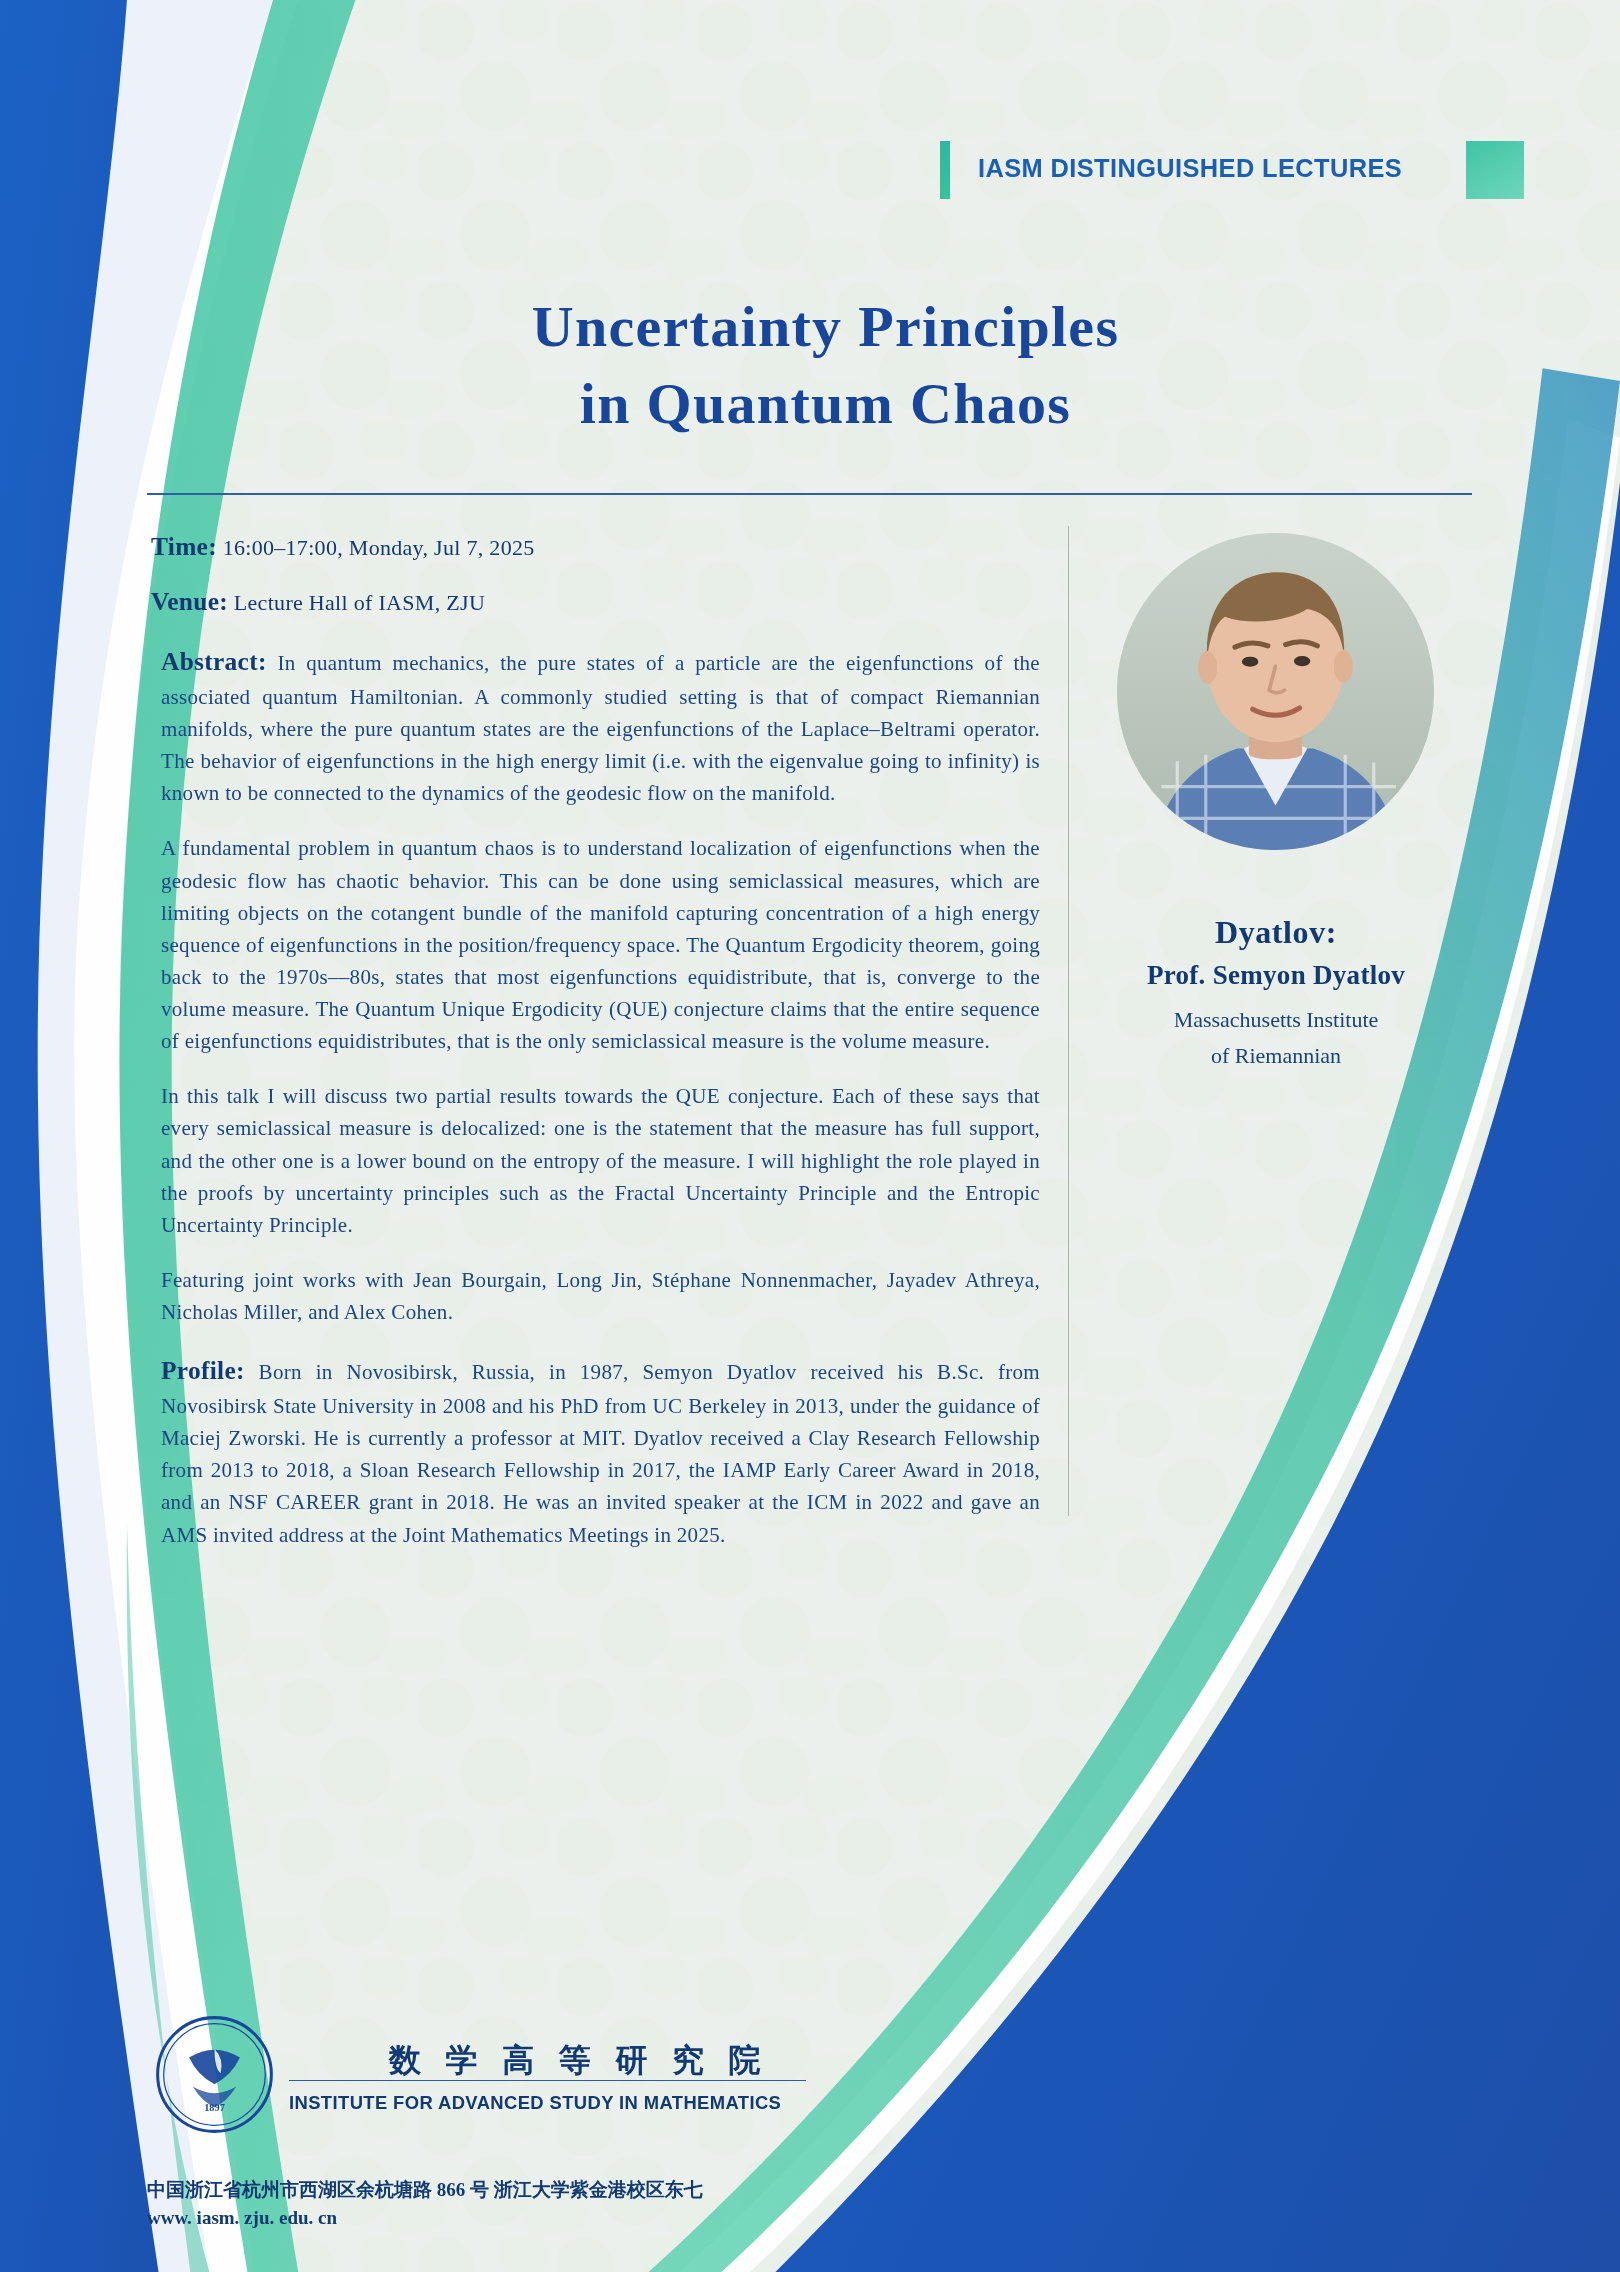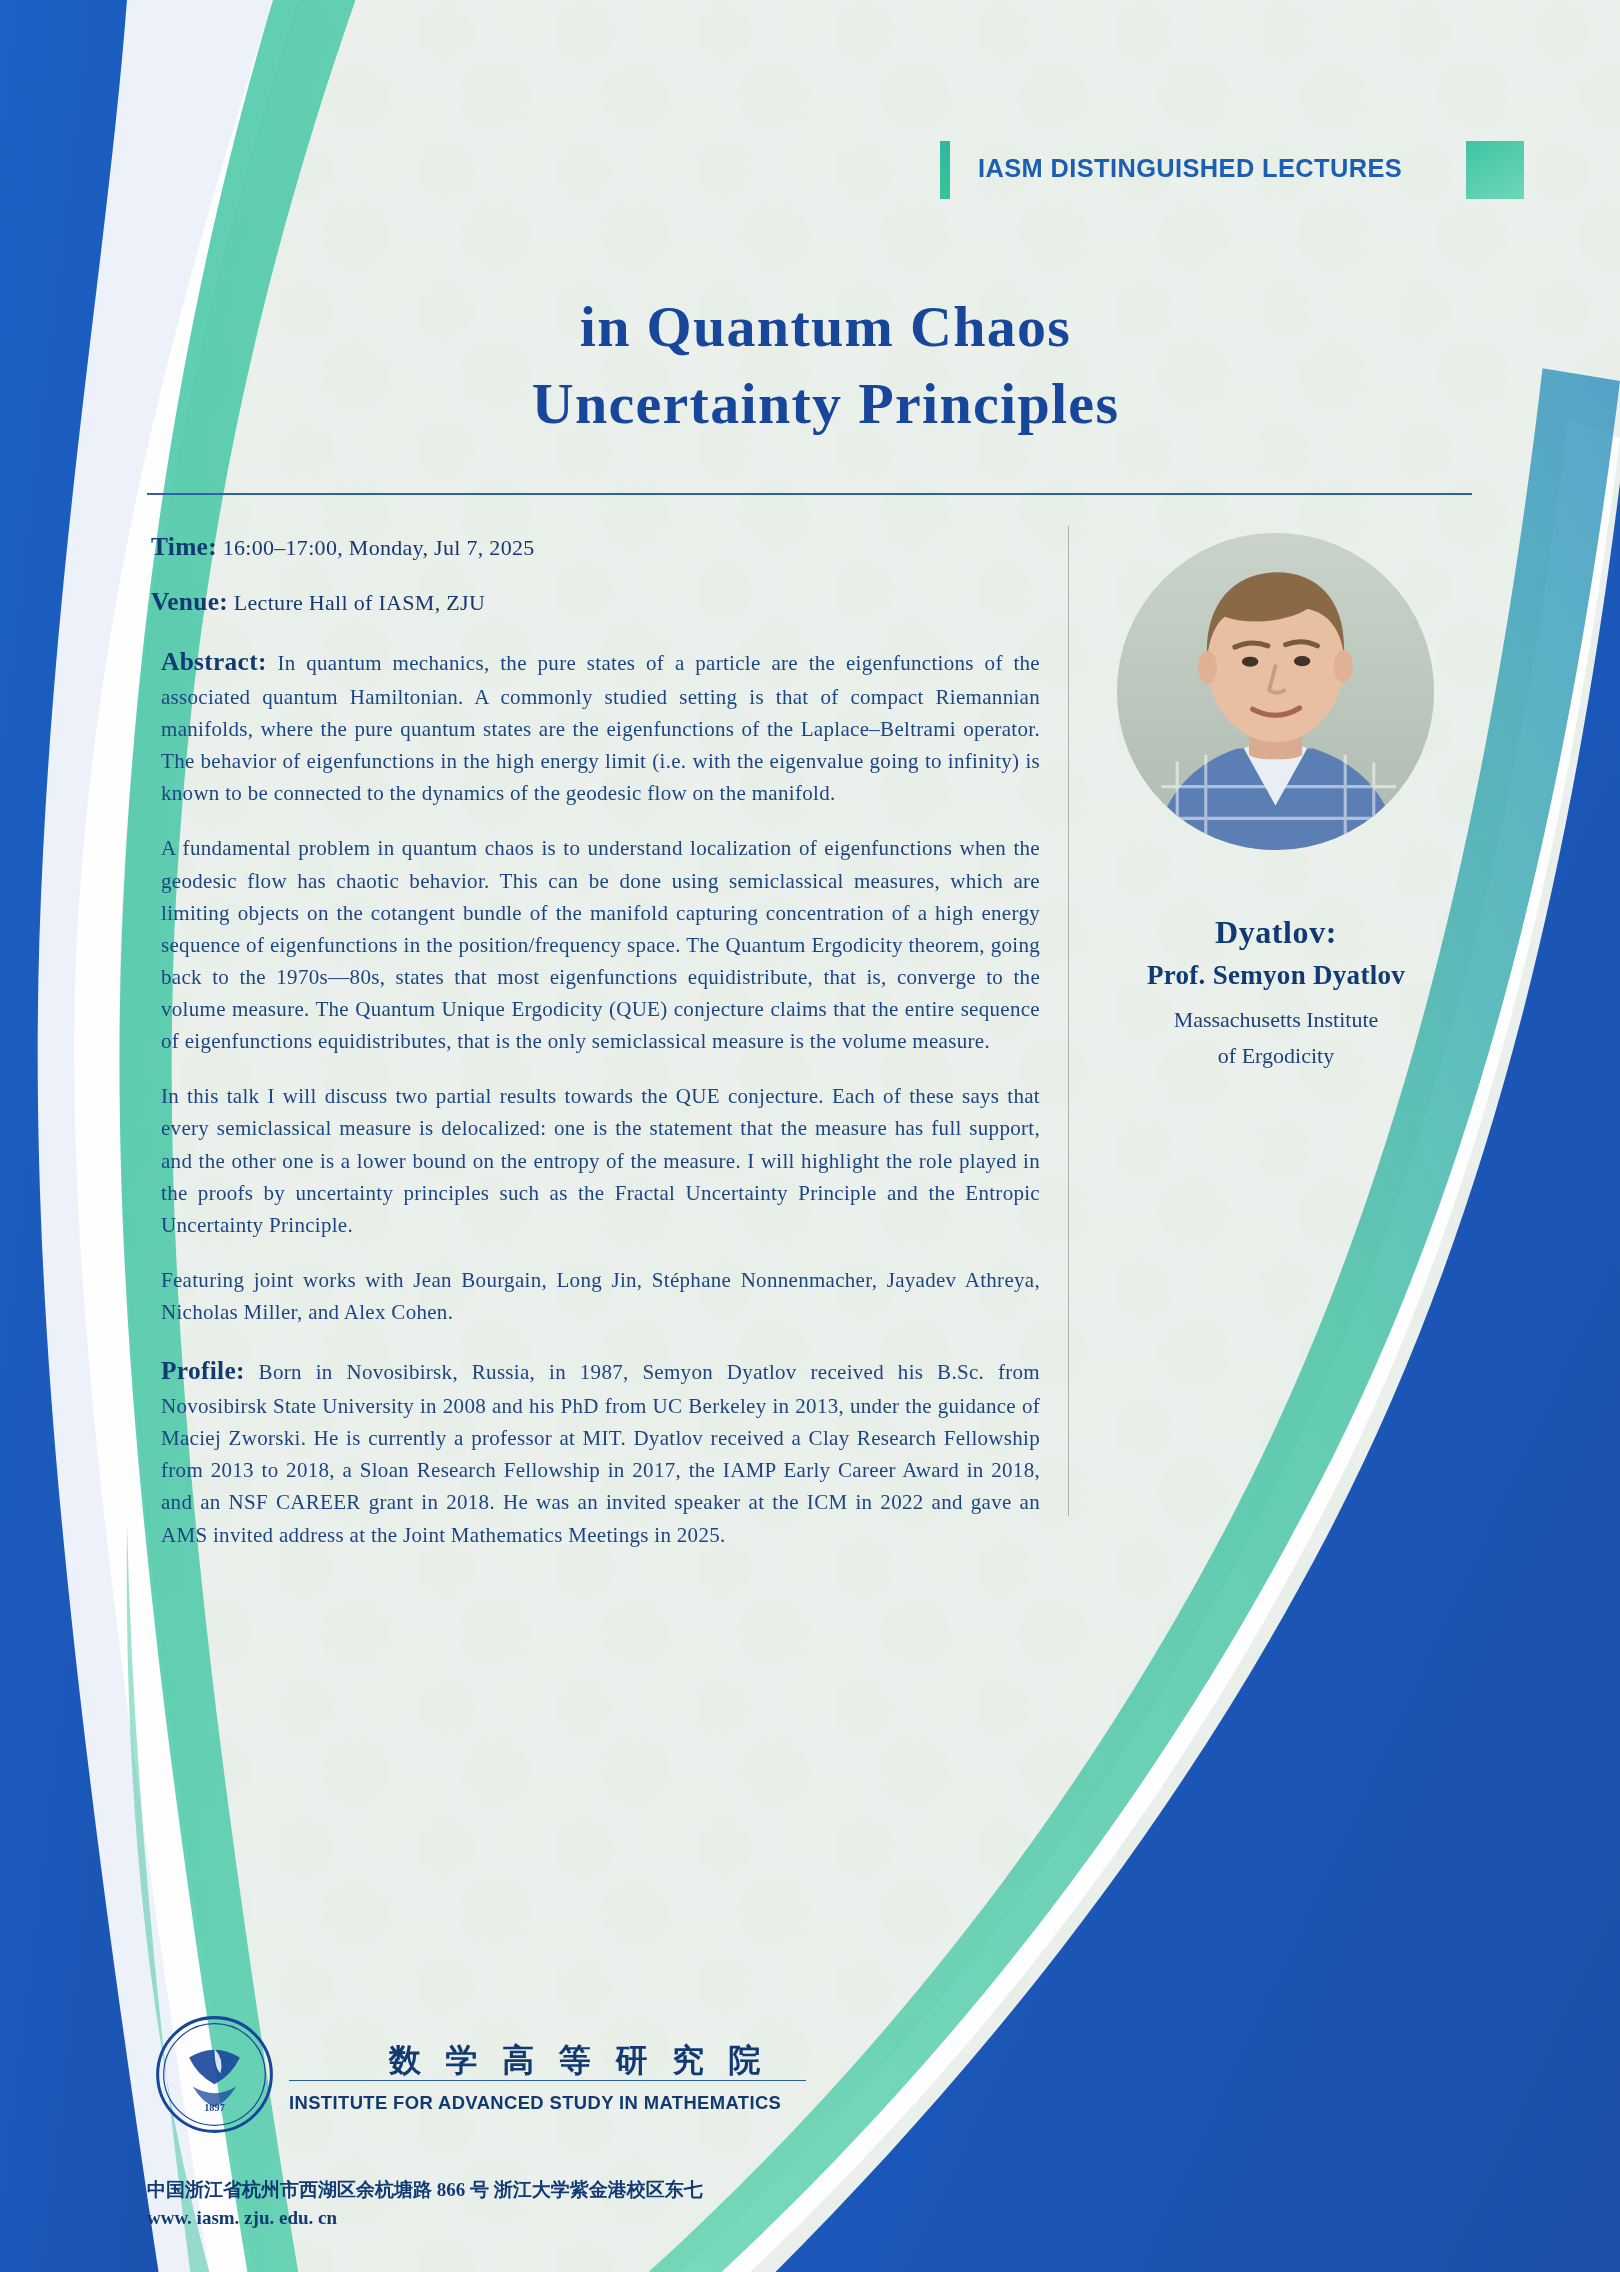--- a/index.html
+++ b/index.html
@@ -275,22 +275,22 @@
     <path d="M300,3580 C250,3200 210,2800 200,2400 C195,2900 245,3260 330,3580 Z" fill="#3fc3a2" opacity="0.5"></path>
   </svg>
 
   <div class="header-band">
     <div class="bar-left"></div>
     <div class="bar-right"></div>
     <div class="title-text">IASM DISTINGUISHED LECTURES</div>
   </div>
 
   <div class="main-title">
+    <span class="line">Uncertainty  Principles</span>
     <span class="line">in  Quantum  Chaos</span>
-    <span class="line">Uncertainty  Principles</span>
   </div>
   <div class="title-rule"></div>
 
   <div class="vdivider"></div>
 
   <div class="content">
 
     <div class="field-row">
       <span class="field-label">Time:</span>
       <span class="field-value">16:00–17:00, Monday, Jul 7, 2025</span>
@@ -354,21 +354,21 @@
 
       <ellipse cx="143" cy="212" rx="15" ry="26" fill="#e0b294"></ellipse>
       <ellipse cx="357" cy="210" rx="15" ry="26" fill="#e0b294"></ellipse>
     </svg>
   </div>
 
   <div class="speaker-block">
     <div class="speaker-label">Dyatlov:</div>
     <div class="speaker-name">Prof.  Semyon Dyatlov</div>
     <div class="speaker-aff">Massachusetts Institute</div>
-    <div class="speaker-aff">of Ergodicity</div>
+    <div class="speaker-aff">of Riemannian</div>
   </div>
 
   <svg class="footer-logo" viewBox="0 0 200 200">
     <circle cx="100" cy="100" r="94" fill="none" stroke="#17469b" stroke-width="5"></circle>
     <circle cx="100" cy="100" r="84" fill="none" stroke="#17469b" stroke-width="2"></circle>
     <path d="M58,72 q42,-26 84,0 q-14,30 -42,44 q-28,-14 -42,-44 Z" fill="#17469b" opacity="0.9"></path>
     <path d="M100,58 q16,16 10,40 q-10,-8 -10,-40 Z" fill="#ffffff" opacity="0.85"></path>
     <path d="M64,120 q36,22 72,0 q-16,26 -36,34 q-20,-8 -36,-34 Z" fill="#17469b" opacity="0.75"></path>
     <text x="100" y="160" text-anchor="middle" font-family="Liberation Serif, serif" font-size="17" fill="#17469b" font-weight="bold">1897</text>
   </svg>

